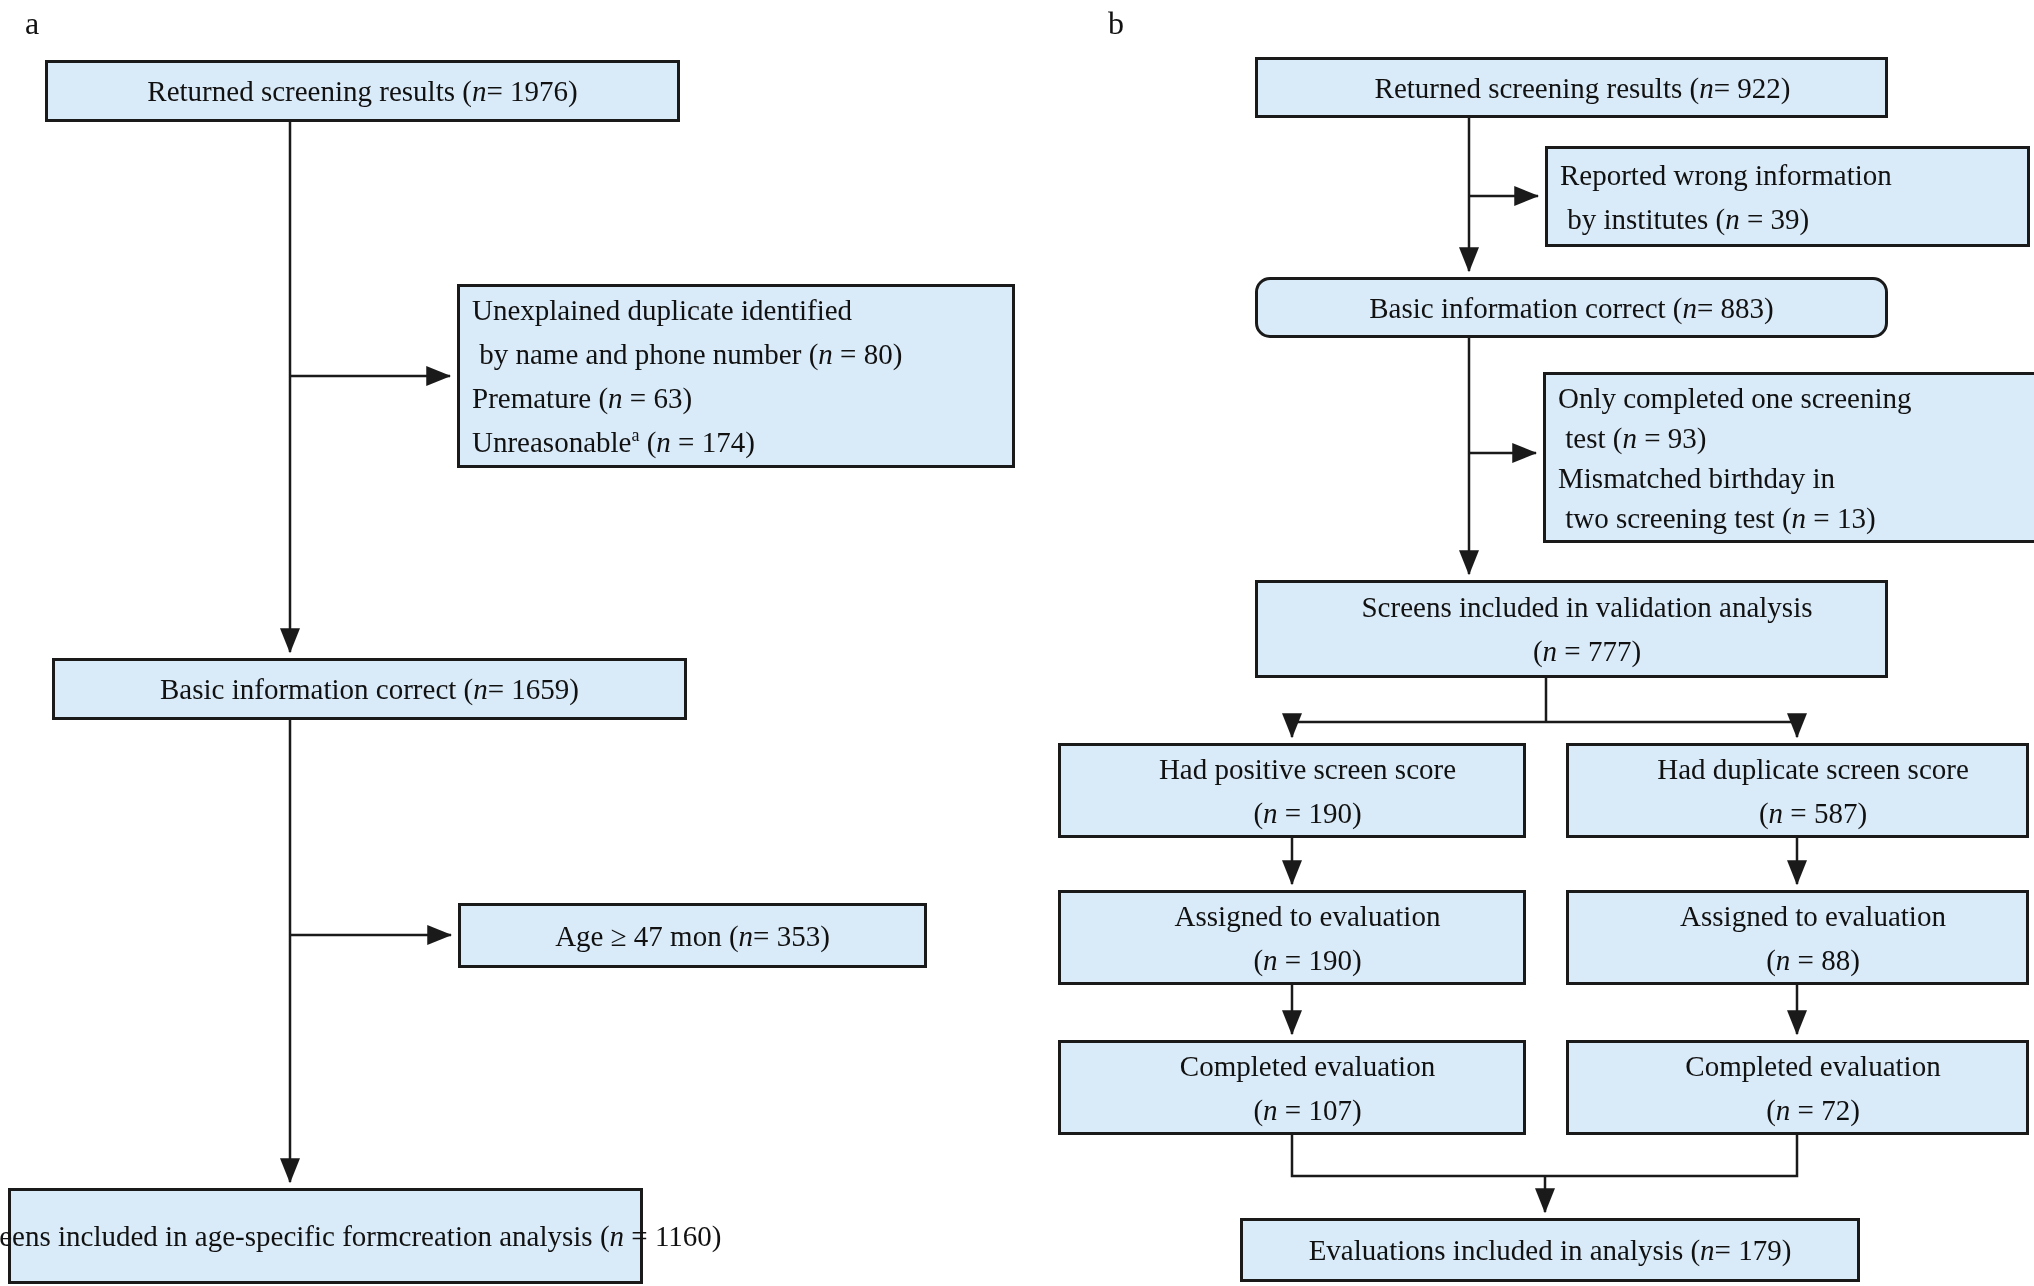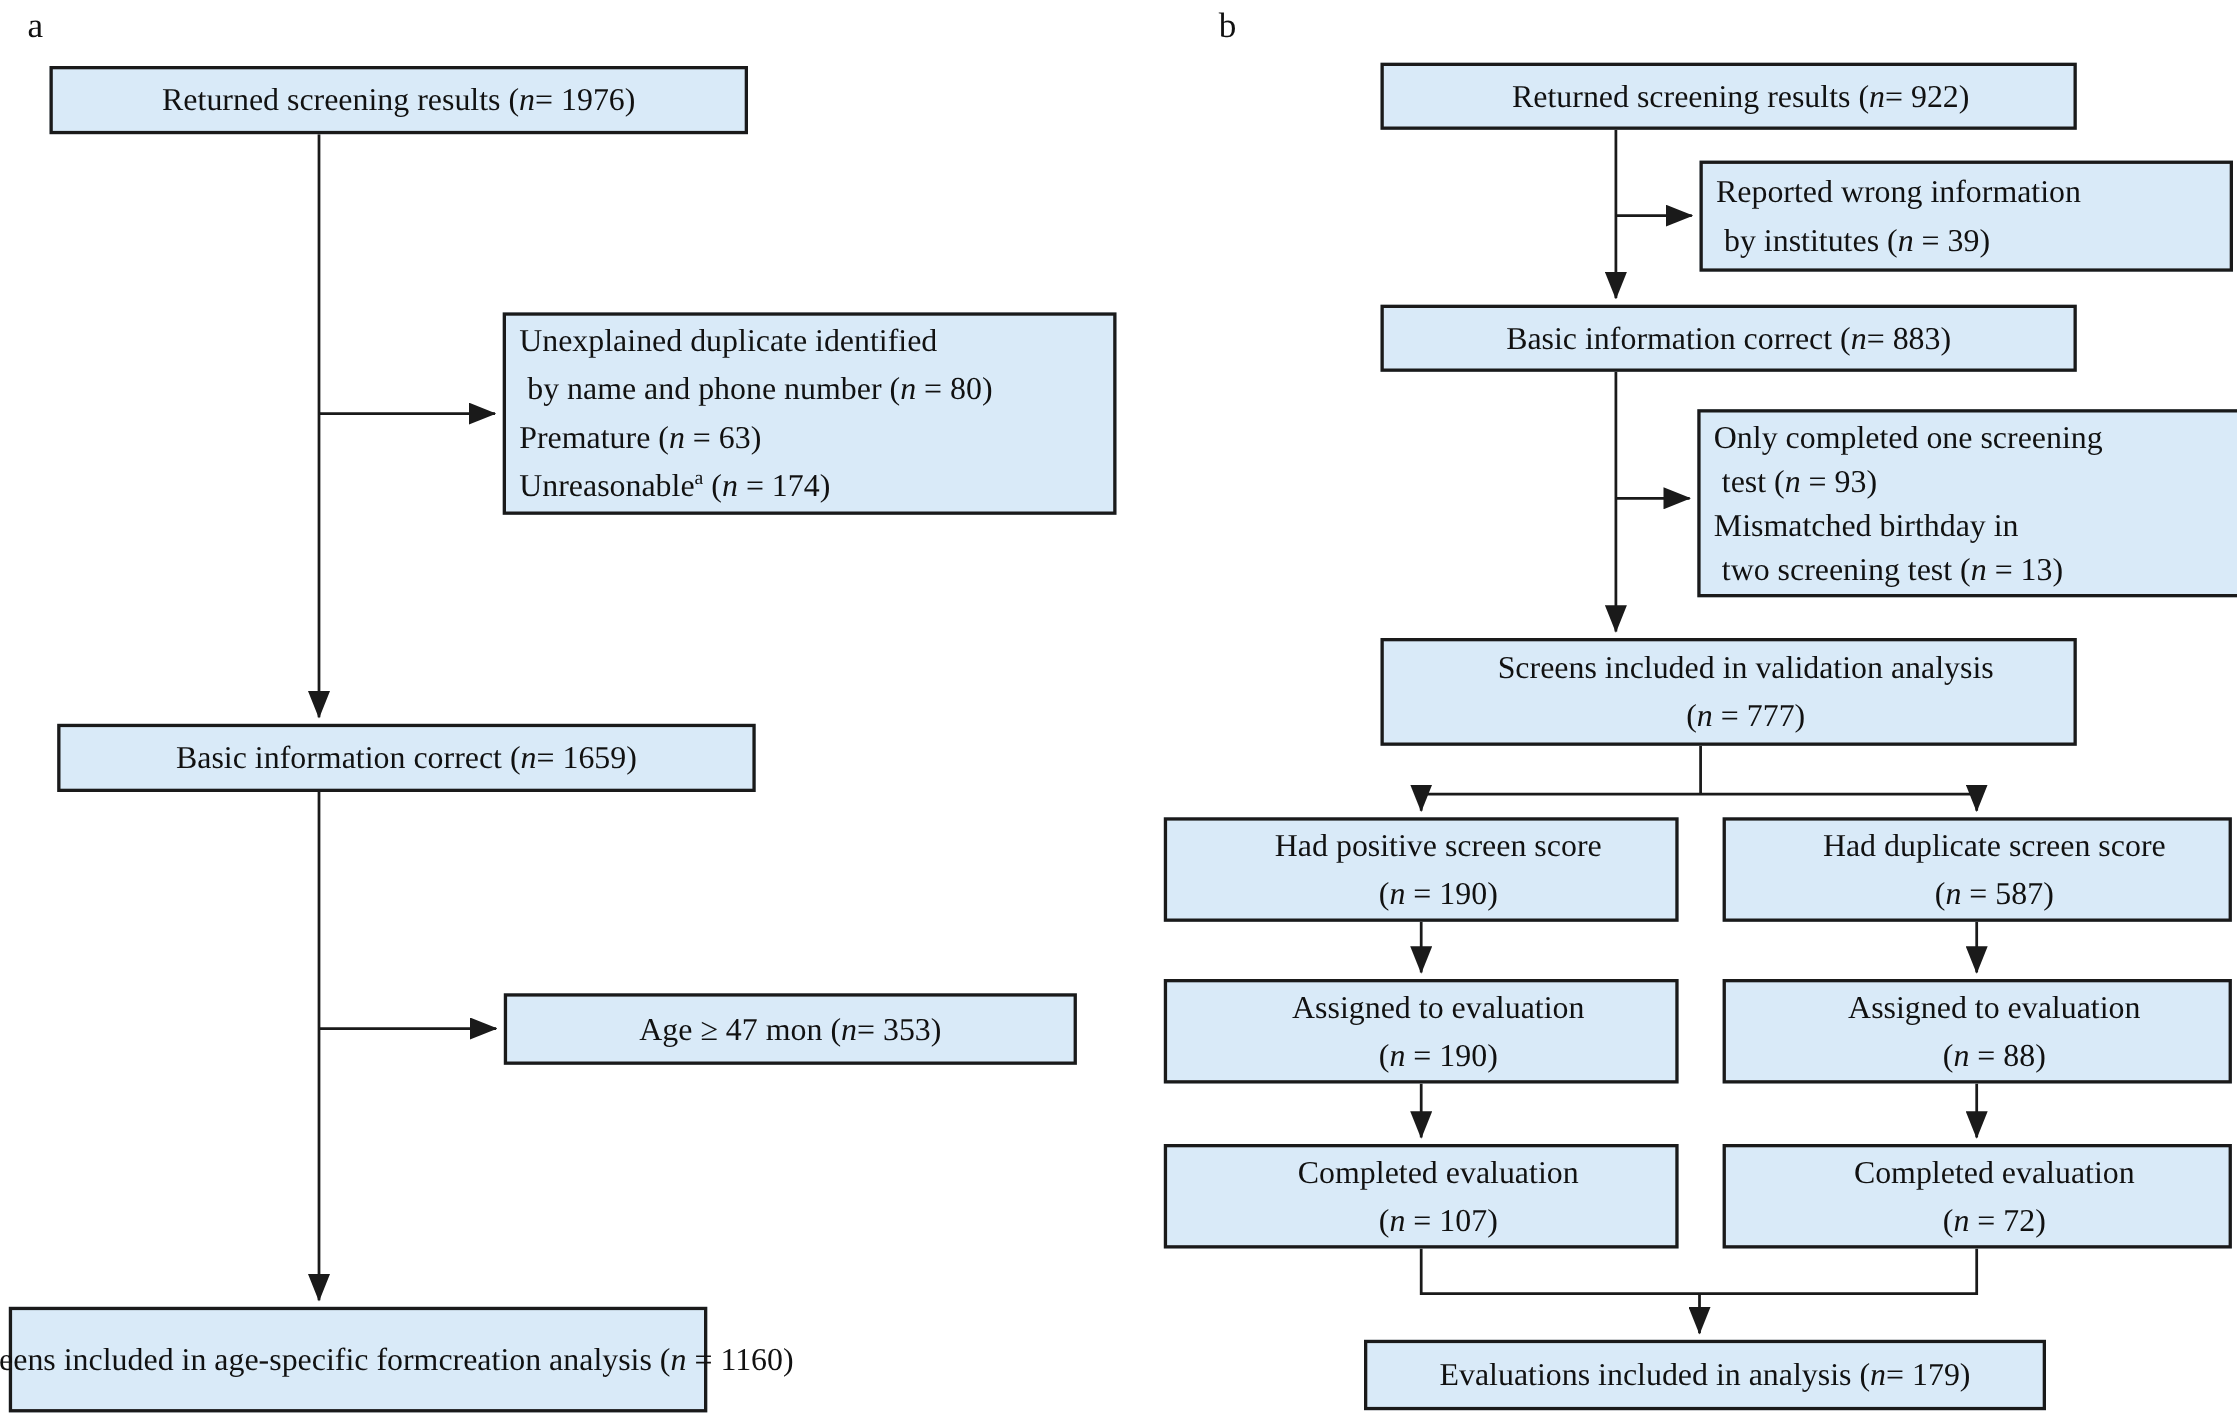--- a/index.html
+++ b/index.html
@@ -98,35 +98,35 @@
 
   <div class="fbox left lh44" style="left:457px; top:284px; width:558px; height:184px;">
       <div class="ln">Unexplained duplicate identified</div>
       <div class="ln"> by name and phone number (<i>n</i> = 80)</div>
       <div class="ln">Premature (<i>n</i> = 63)</div>
       <div class="ln">Unreasonable<sup>a</sup> (<i>n</i> = 174)</div>
     </div>
 
   <div class="fbox" style="left:8px; top:658px; width:635px; height:62px;margin-left:44px;">Basic information correct (<i>n</i> = 1659)</div>
 
-  <div class="fbox" style="left:458px; top:903px; width:521px; height:65px;">Age ≥ 47 mon (<i>n</i> = 353)</div>
+  <div class="fbox" style="left:458px; top:903px; width:469px; height:65px;">Age ≥ 47 mon (<i>n</i> = 353)</div>
 
   <div class="fbox lh44" style="left:8px; top:1188px; width:635px; height:96px;">
       <div class="ln">Screens included in age-specific form</div>
       <div class="ln">creation analysis (<i>n</i> = 1160)</div>
     </div>
 
   <div class="fbox" style="left:1255px; top:57px; width:633px; height:61px;padding-left:22px;">Returned screening results (<i>n</i> = 922)</div>
 
   <div class="fbox left lh44" style="left:1545px; top:146px; width:485px; height:101px;">
       <div class="ln">Reported wrong information</div>
       <div class="ln"> by institutes (<i>n</i> = 39)</div>
     </div>
 
-  <div class="fbox" style="left:1255px; top:277px; width:633px; height:61px;">Basic information correct (<i>n</i> = 883)</div>
+  <div class="fbox" style="left:1255px; top:277px; width:633px; height:61px;border-radius:15px;">Basic information correct (<i>n</i> = 883)</div>
 
   <div class="fbox left lh40" style="left:1543px; top:372px; width:566px; height:171px;">
       <div class="ln">Only completed one screening</div>
       <div class="ln"> test (<i>n</i> = 93)</div>
       <div class="ln">Mismatched birthday in</div>
       <div class="ln"> two screening test (<i>n</i> = 13)</div>
     </div>
 
   <div class="fbox lh44" style="left:1255px; top:580px; width:633px; height:98px; flex-direction:column;">
       <div class="ln">Screens included in validation analysis</div>

